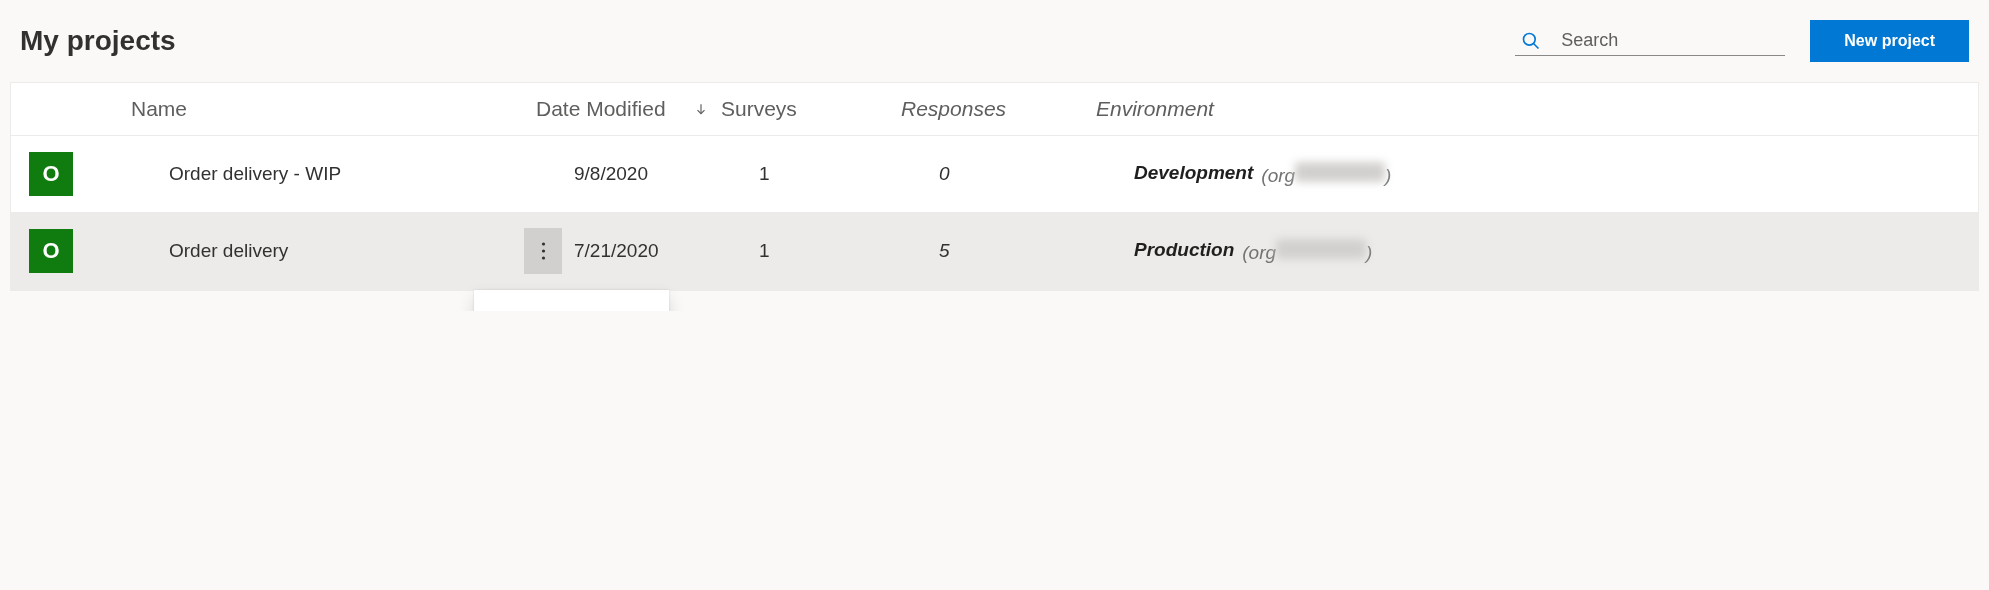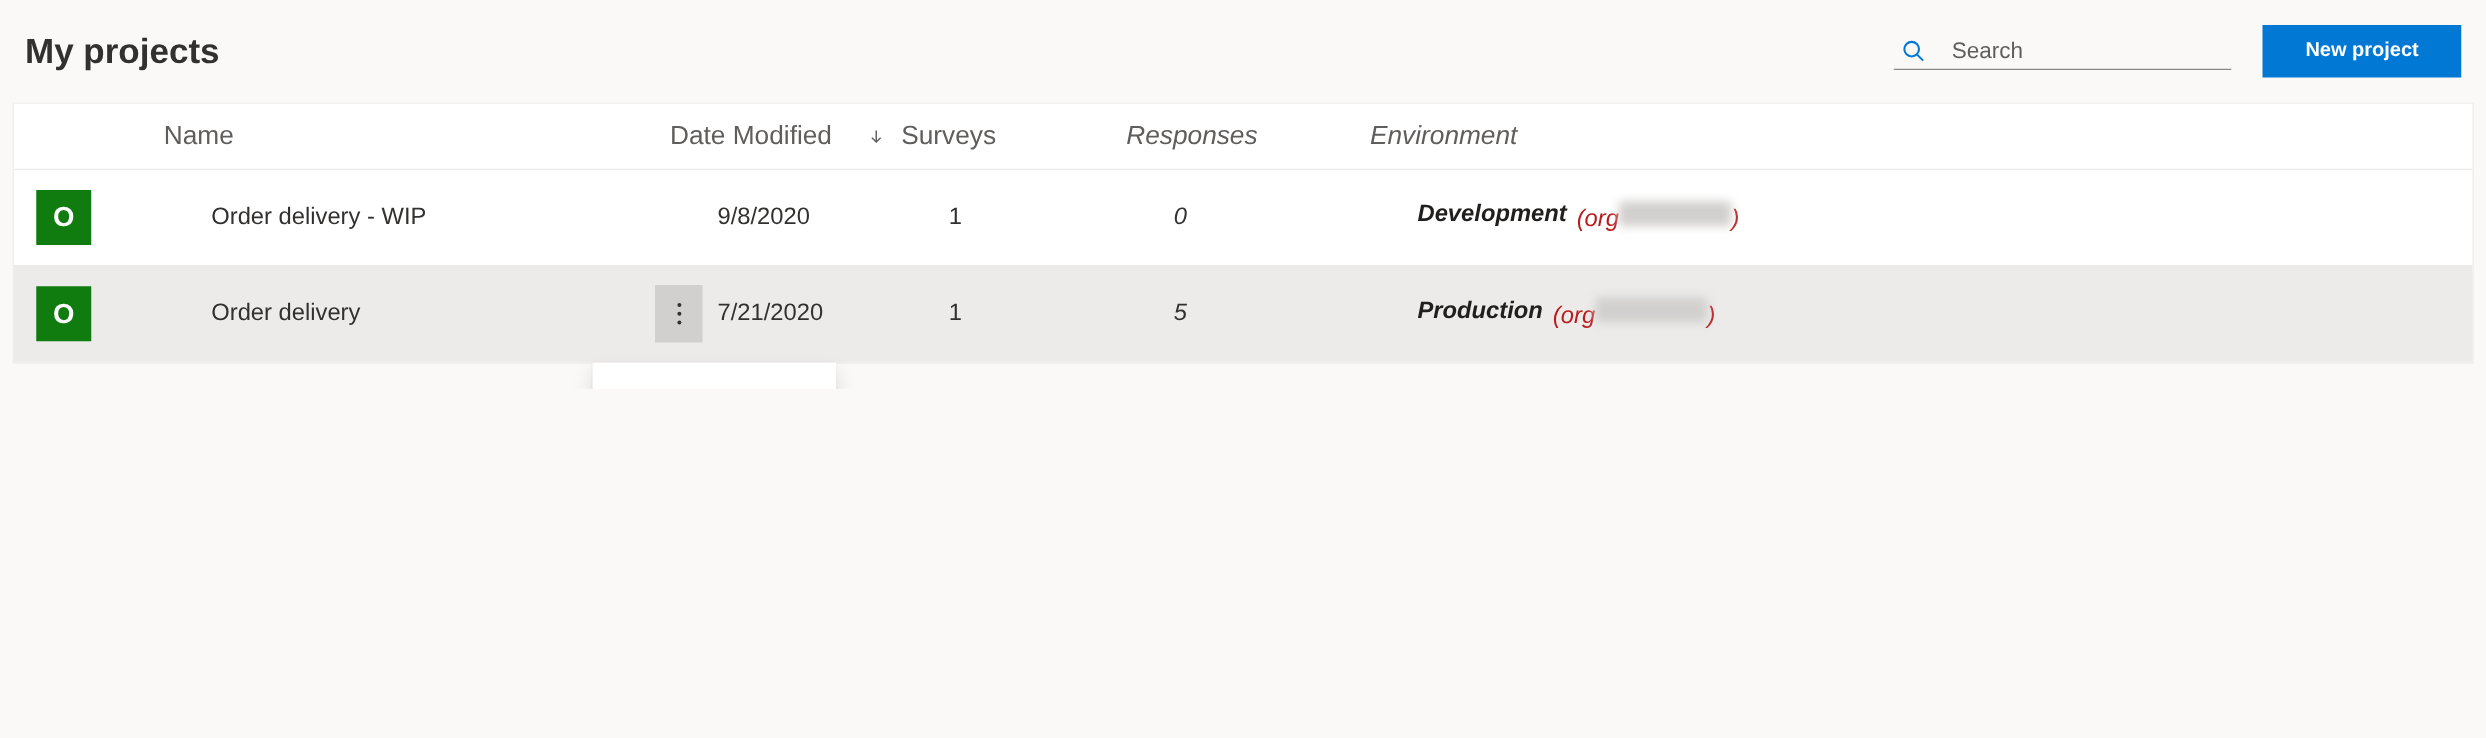--- a/index.html
+++ b/index.html
@@ -95,21 +95,21 @@
       height: 46px;
       display: flex;
       align-items: center;
       justify-content: center;
       background: #d2d0ce;
       cursor: pointer;
       margin-right: 12px;
     }
     .env-cell { display: flex; align-items: flex-start; gap: 8px; }
     .env-label { font-weight: 600; color: #201f1e; }
-    .org-bracket { color: #b91c1c; }
+    .org-bracket { color: #737373; }
     .redacted {
       width: 90px;
       height: 20px;
       background: #d2d0ce;
       filter: blur(4px);
       border-radius: 3px;
       display: inline-block;
     }
     .context-menu {
       position: absolute;

